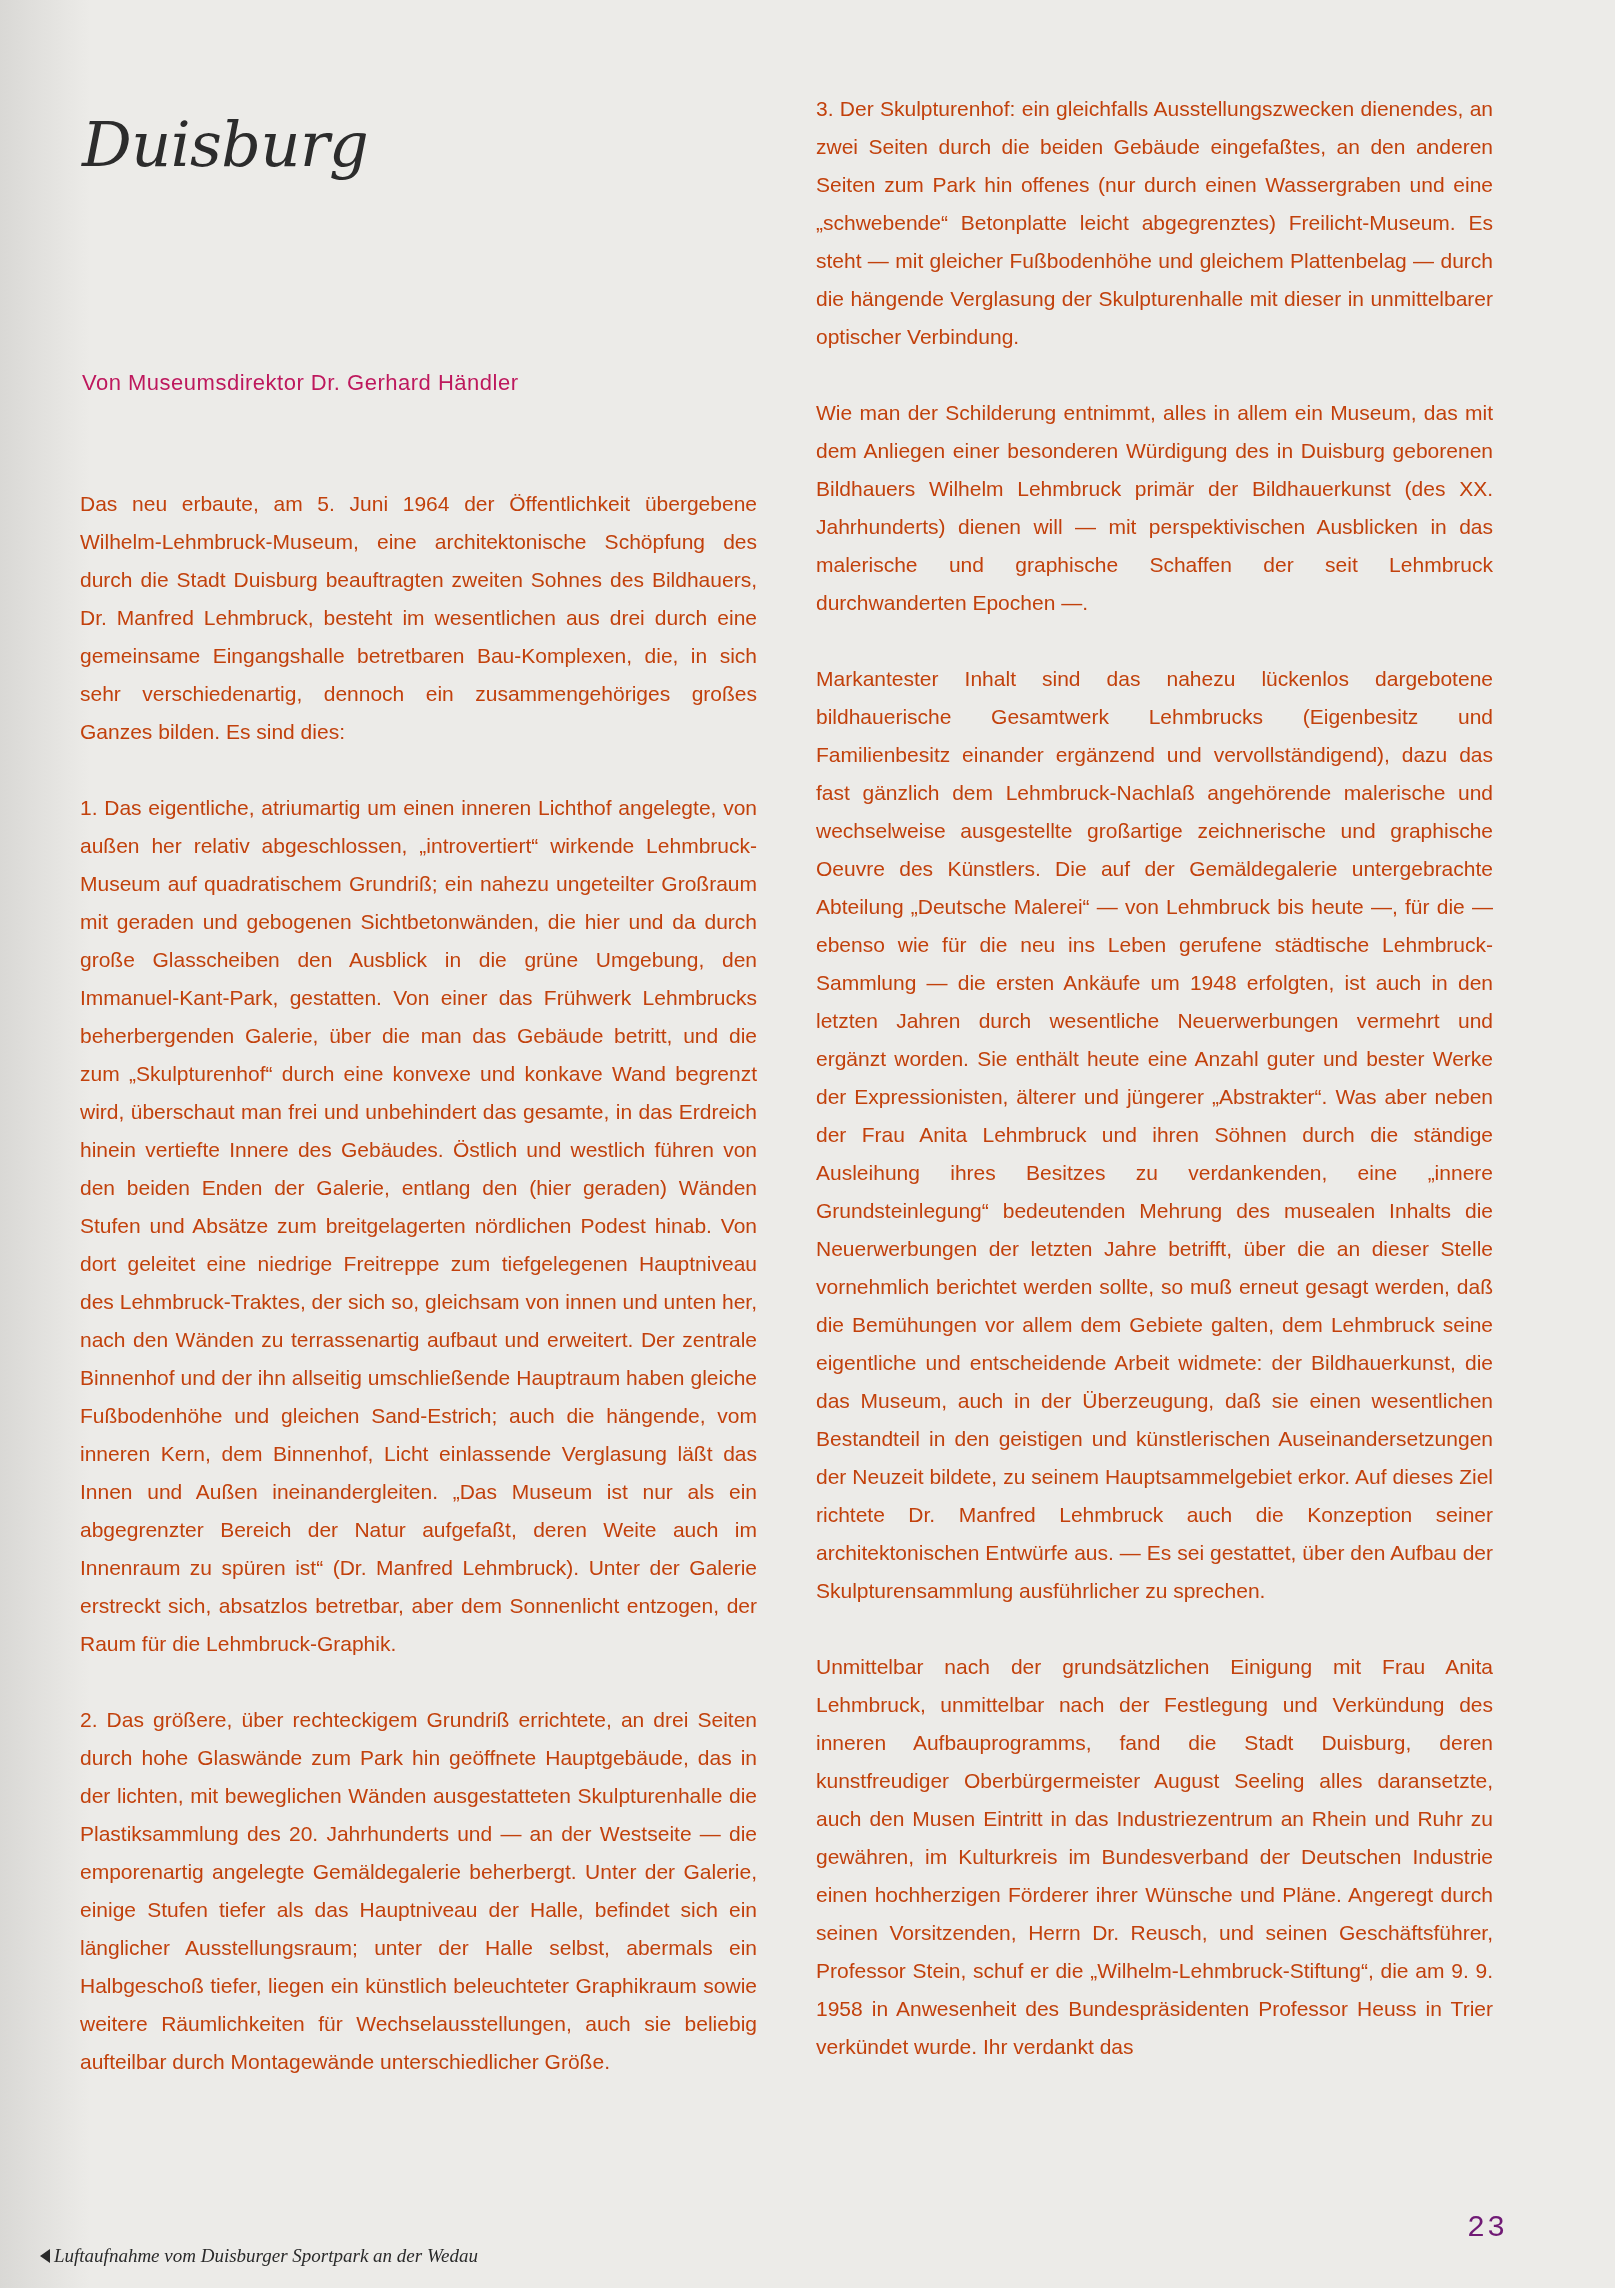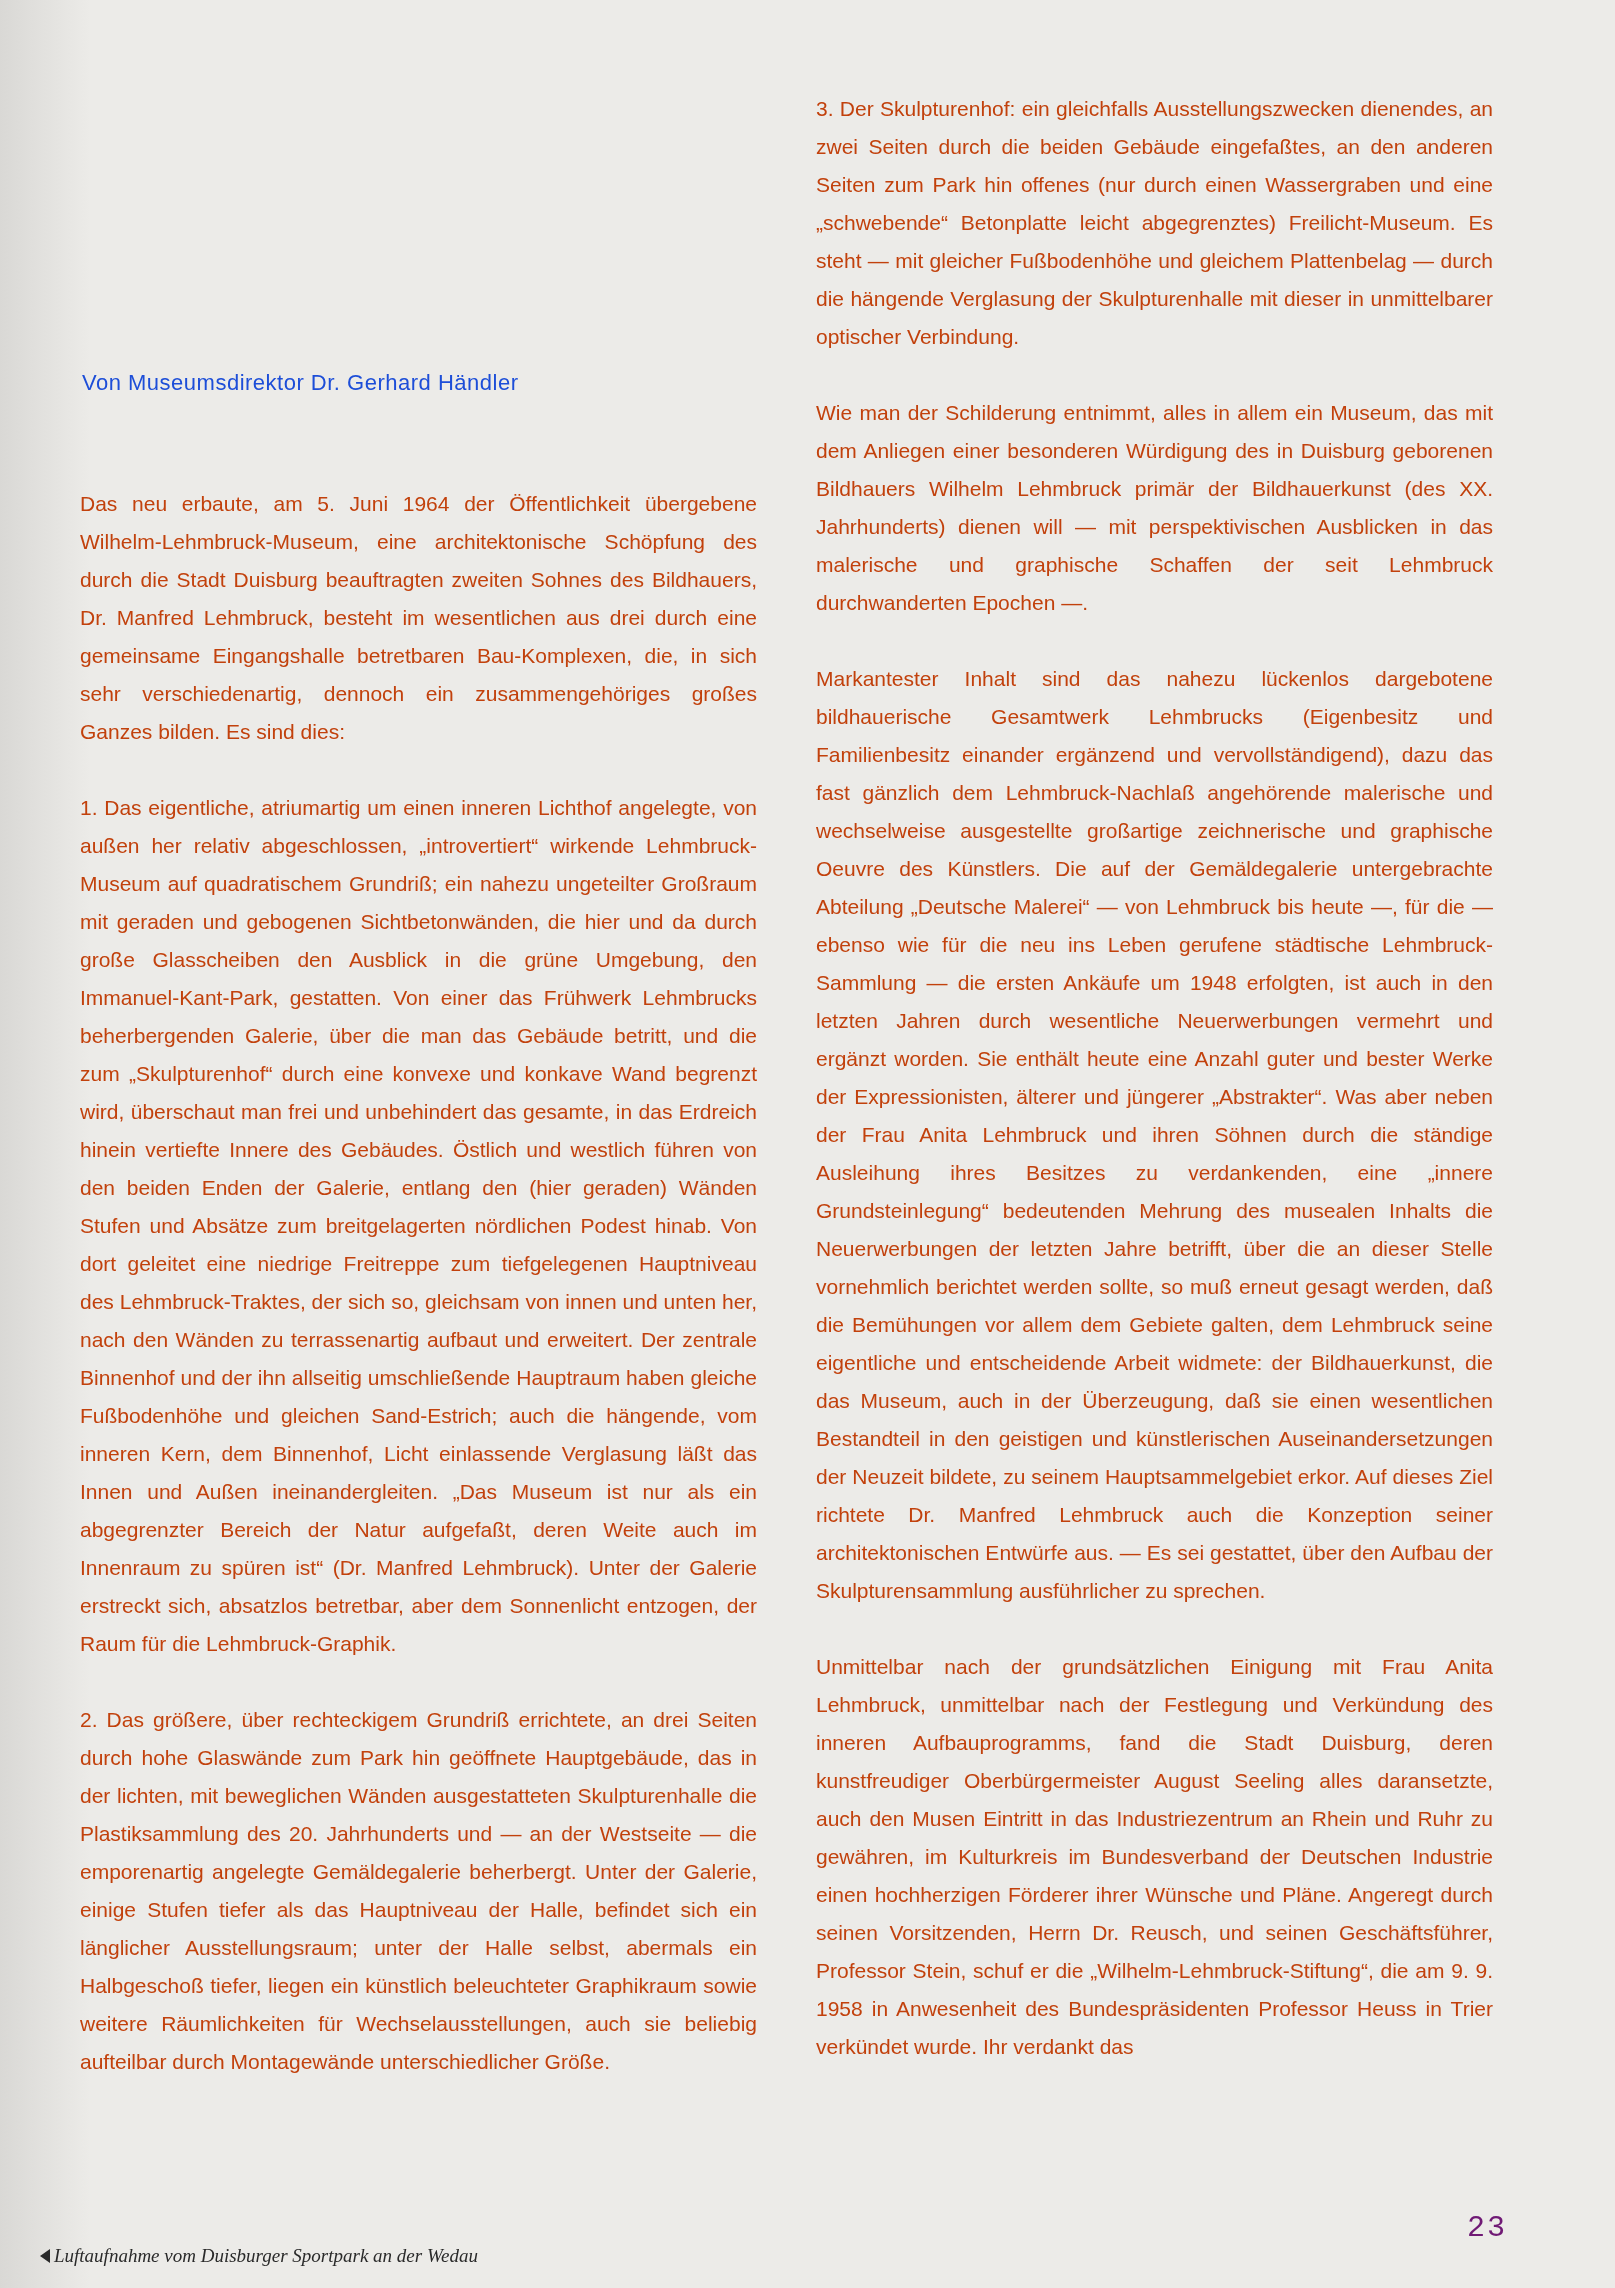--- a/index.html
+++ b/index.html
@@ -21,21 +21,21 @@
     font-size: 62px;
     line-height: 90px;
     color: #2c2c2c;
     margin: 0; font-weight: normal;
     letter-spacing: -0.5px;
   }
   .title span { display: block; }
   .byline {
     position: absolute; left: 82px; top: 370px;
     font-family: "Liberation Sans", sans-serif;
-    font-size: 22px; color: #1d4ed8; letter-spacing: 0.5px;
+    font-size: 22px; color: #be185d; letter-spacing: 0.5px;
   }
   .col {
     position: absolute;
     font-family: Liberation Sans, sans-serif;
     font-size: 21px;
     line-height: 38px;
     text-align: justify;
     color: #c2410c;
   }
   .col-left { left: 80px; top: 448px; width: 677px; margin-top: 37px; }
@@ -59,20 +59,21 @@
     border-bottom: 7px solid transparent;
     border-right: 10px solid #2a2a2a;
   }
 </style>
 </head>
 <body>
 
 <div class="page-shade"></div>
 
 <h1 class="title">
+  <span>Duisburg</span>
 </h1>
 
 <div class="byline">Von Museumsdirektor Dr. Gerhard Händler</div>
 
 <div class="col col-left">
   <p>Das neu erbaute, am 5. Juni 1964 der Öffentlichkeit übergebene Wilhelm-Lehmbruck-Museum, eine architektonische Schöpfung des durch die Stadt Duisburg beauftragten zweiten Sohnes des Bildhauers, Dr. Manfred Lehmbruck, besteht im wesentlichen aus drei durch eine gemeinsame Eingangshalle betretbaren Bau-Komplexen, die, in sich sehr verschiedenartig, dennoch ein zusammengehöriges großes Ganzes bilden. Es sind dies:</p>
   <p>1. Das eigentliche, atriumartig um einen inneren Lichthof angelegte, von außen her relativ abgeschlossen, „introvertiert“ wirkende Lehmbruck-Museum auf quadratischem Grundriß; ein nahezu ungeteilter Großraum mit geraden und gebogenen Sichtbetonwänden, die hier und da durch große Glasscheiben den Ausblick in die grüne Umgebung, den Immanuel-Kant-Park, gestatten. Von einer das Frühwerk Lehmbrucks beherbergenden Galerie, über die man das Gebäude betritt, und die zum „Skulpturenhof“ durch eine konvexe und konkave Wand begrenzt wird, überschaut man frei und unbehindert das gesamte, in das Erdreich hinein vertiefte Innere des Gebäudes. Östlich und westlich führen von den beiden Enden der Galerie, entlang den (hier geraden) Wänden Stufen und Absätze zum breitgelagerten nördlichen Podest hinab. Von dort geleitet eine niedrige Freitreppe zum tiefgelegenen Hauptniveau des Lehmbruck-Traktes, der sich so, gleichsam von innen und unten her, nach den Wänden zu terrassenartig aufbaut und erweitert. Der zentrale Binnenhof und der ihn allseitig umschließende Hauptraum haben gleiche Fußbodenhöhe und gleichen Sand-Estrich; auch die hängende, vom inneren Kern, dem Binnenhof, Licht einlassende Verglasung läßt das Innen und Außen ineinandergleiten. „Das Museum ist nur als ein abgegrenzter Bereich der Natur aufgefaßt, deren Weite auch im Innenraum zu spüren ist“ (Dr. Manfred Lehmbruck). Unter der Galerie erstreckt sich, absatzlos betretbar, aber dem Sonnenlicht entzogen, der Raum für die Lehmbruck-Graphik.</p>
   <p>2. Das größere, über rechteckigem Grundriß errichtete, an drei Seiten durch hohe Glaswände zum Park hin geöffnete Hauptgebäude, das in der lichten, mit beweglichen Wänden ausgestatteten Skulpturenhalle die Plastiksammlung des 20. Jahrhunderts und — an der Westseite — die emporenartig angelegte Gemäldegalerie beherbergt. Unter der Galerie, einige Stufen tiefer als das Hauptniveau der Halle, befindet sich ein länglicher Ausstellungsraum; unter der Halle selbst, abermals ein Halbgeschoß tiefer, liegen ein künstlich beleuchteter Graphikraum sowie weitere Räumlichkeiten für Wechselausstellungen, auch sie beliebig aufteilbar durch Montagewände unterschiedlicher Größe.</p>
 </div>
 

